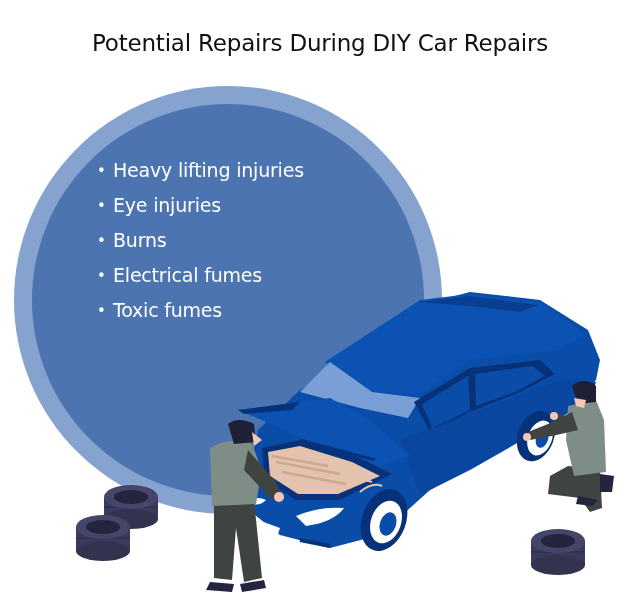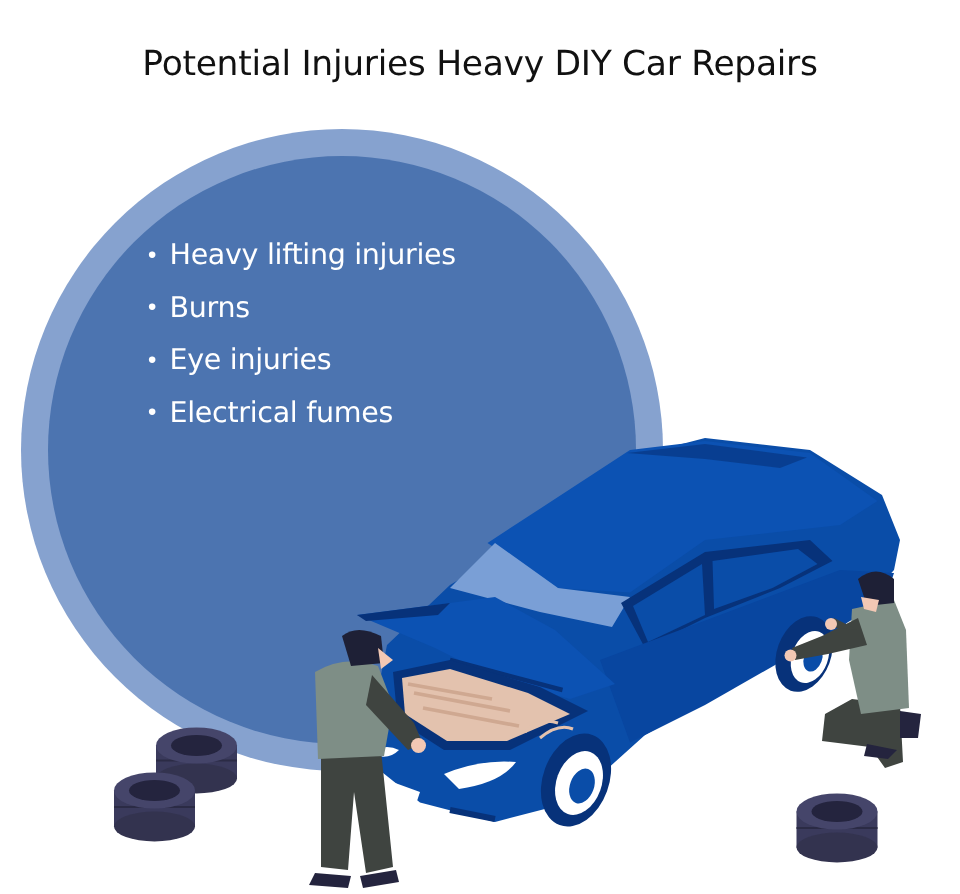--- a/index.html
+++ b/index.html
@@ -14,21 +14,21 @@
     }
     .list li {
       color: #ffffff; font-size: 19px; line-height: 35px; height: 35px; white-space: nowrap;
       letter-spacing: -0.2px;
     }
     .list .bullet { display: inline-block; width: 16px; font-size: 15px; vertical-align: 1px; }
   </style>
 </head>
 <body>
 
-<div class="title">Potential Injuries Heavy DIY Car Repairs</div>
+<div class="title">Potential Repairs During DIY Car Repairs</div>
 
 <svg class="art" width="640" height="596" viewBox="0 0 640 596" xmlns="http://www.w3.org/2000/svg">
 
   <g>
     <circle cx="228" cy="300" r="214" fill="#86A2CF"></circle>
     <circle cx="228" cy="300" r="196" fill="#4C74B0"></circle>
   </g>
 
   <g>
     <g>
@@ -113,16 +113,17 @@
     <path d="M572 420 L556 412 L552 418 Z" fill="#3F4440"></path>
     <circle cx="527" cy="437" r="4" fill="#F2C8B4"></circle>
     <circle cx="554" cy="416" r="4" fill="#F2C8B4"></circle>
     <path d="M572 386 Q584 376 596 386 L596 402 L578 404 Z" fill="#1E2036"></path>
     <path d="M574 398 L586 400 L584 408 L576 406 Z" fill="#F2C8B4"></path>
   </g>
 </svg>
 
 <ul class="list">
   <li><span class="bullet">•</span><span>Heavy lifting injuries</span></li>
+  <li><span class="bullet">•</span><span>Eye injuries</span></li>
   <li><span class="bullet">•</span><span>Burns</span></li>
-  <li><span class="bullet">•</span><span>Eye injuries</span></li>
   <li><span class="bullet">•</span><span>Electrical fumes</span></li>
+  <li><span class="bullet">•</span><span>Toxic fumes</span></li>
 </ul>
 
 </body></html>

